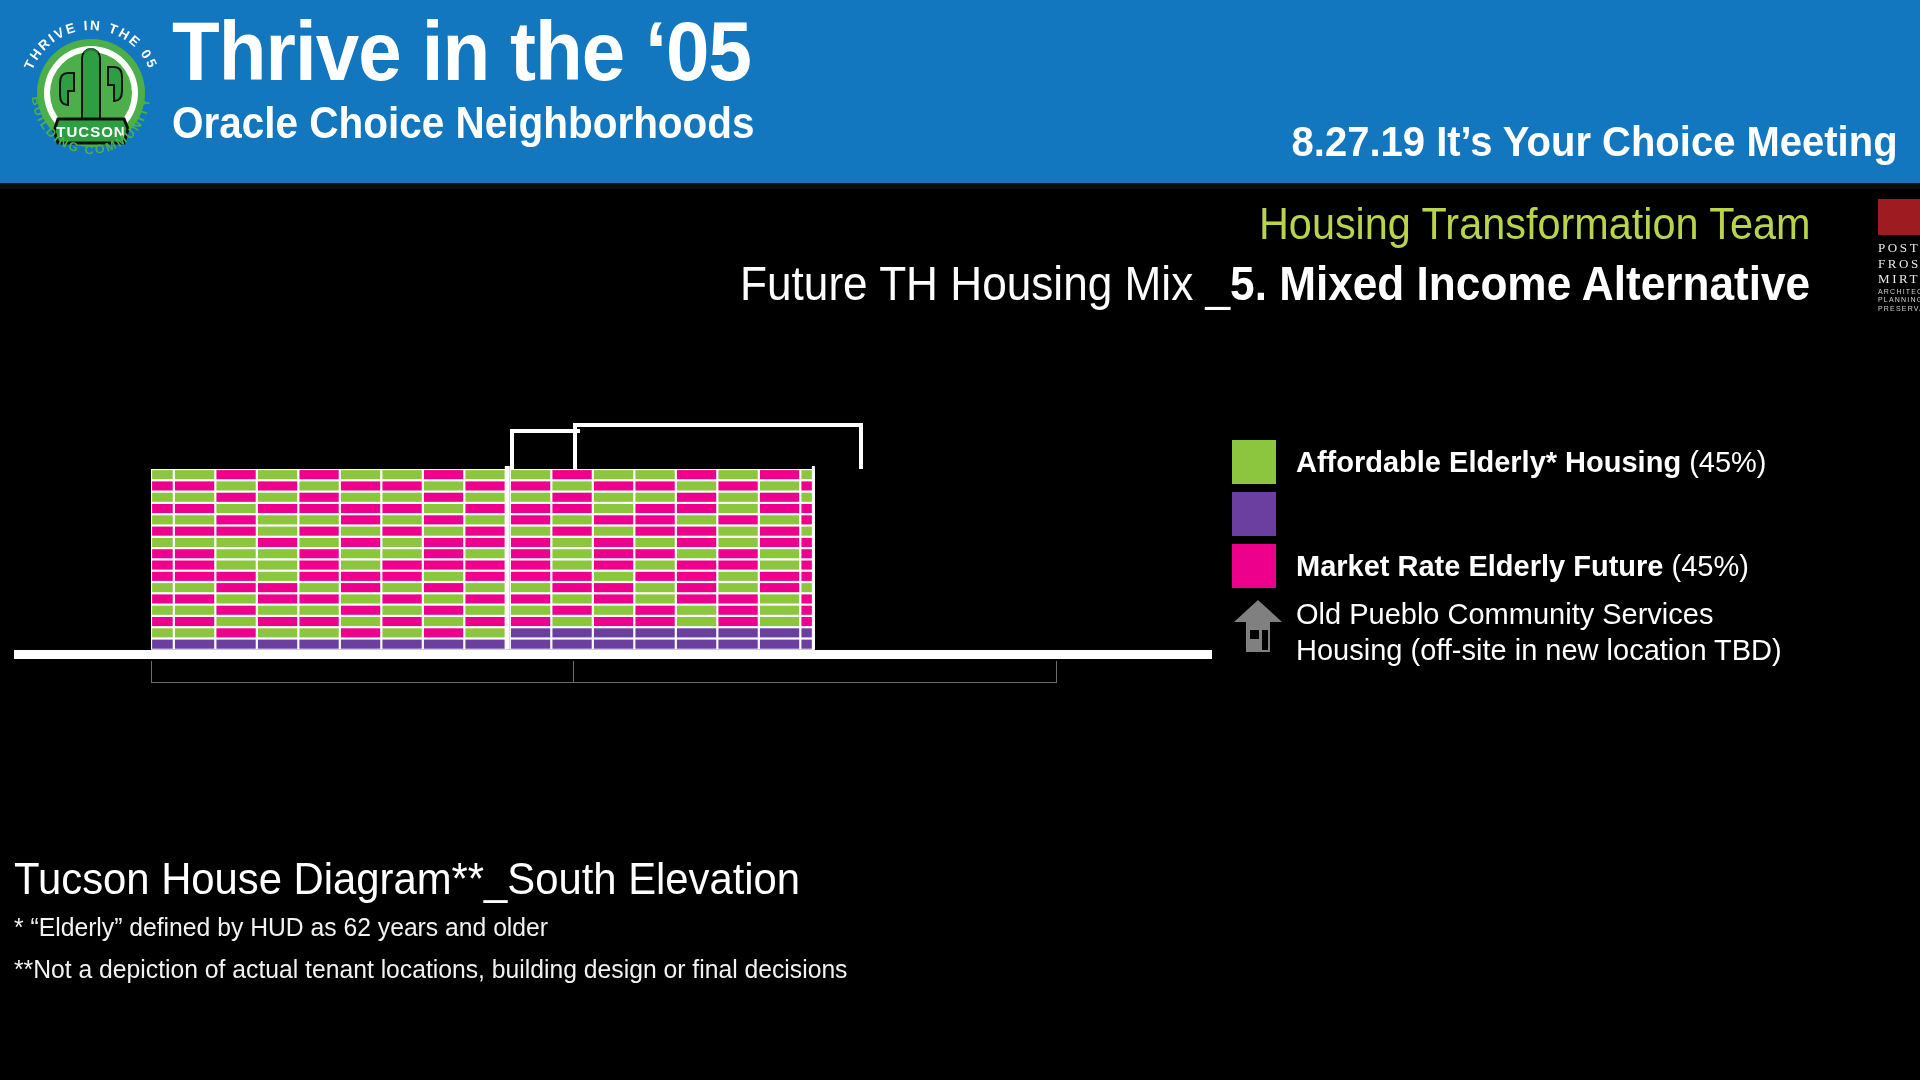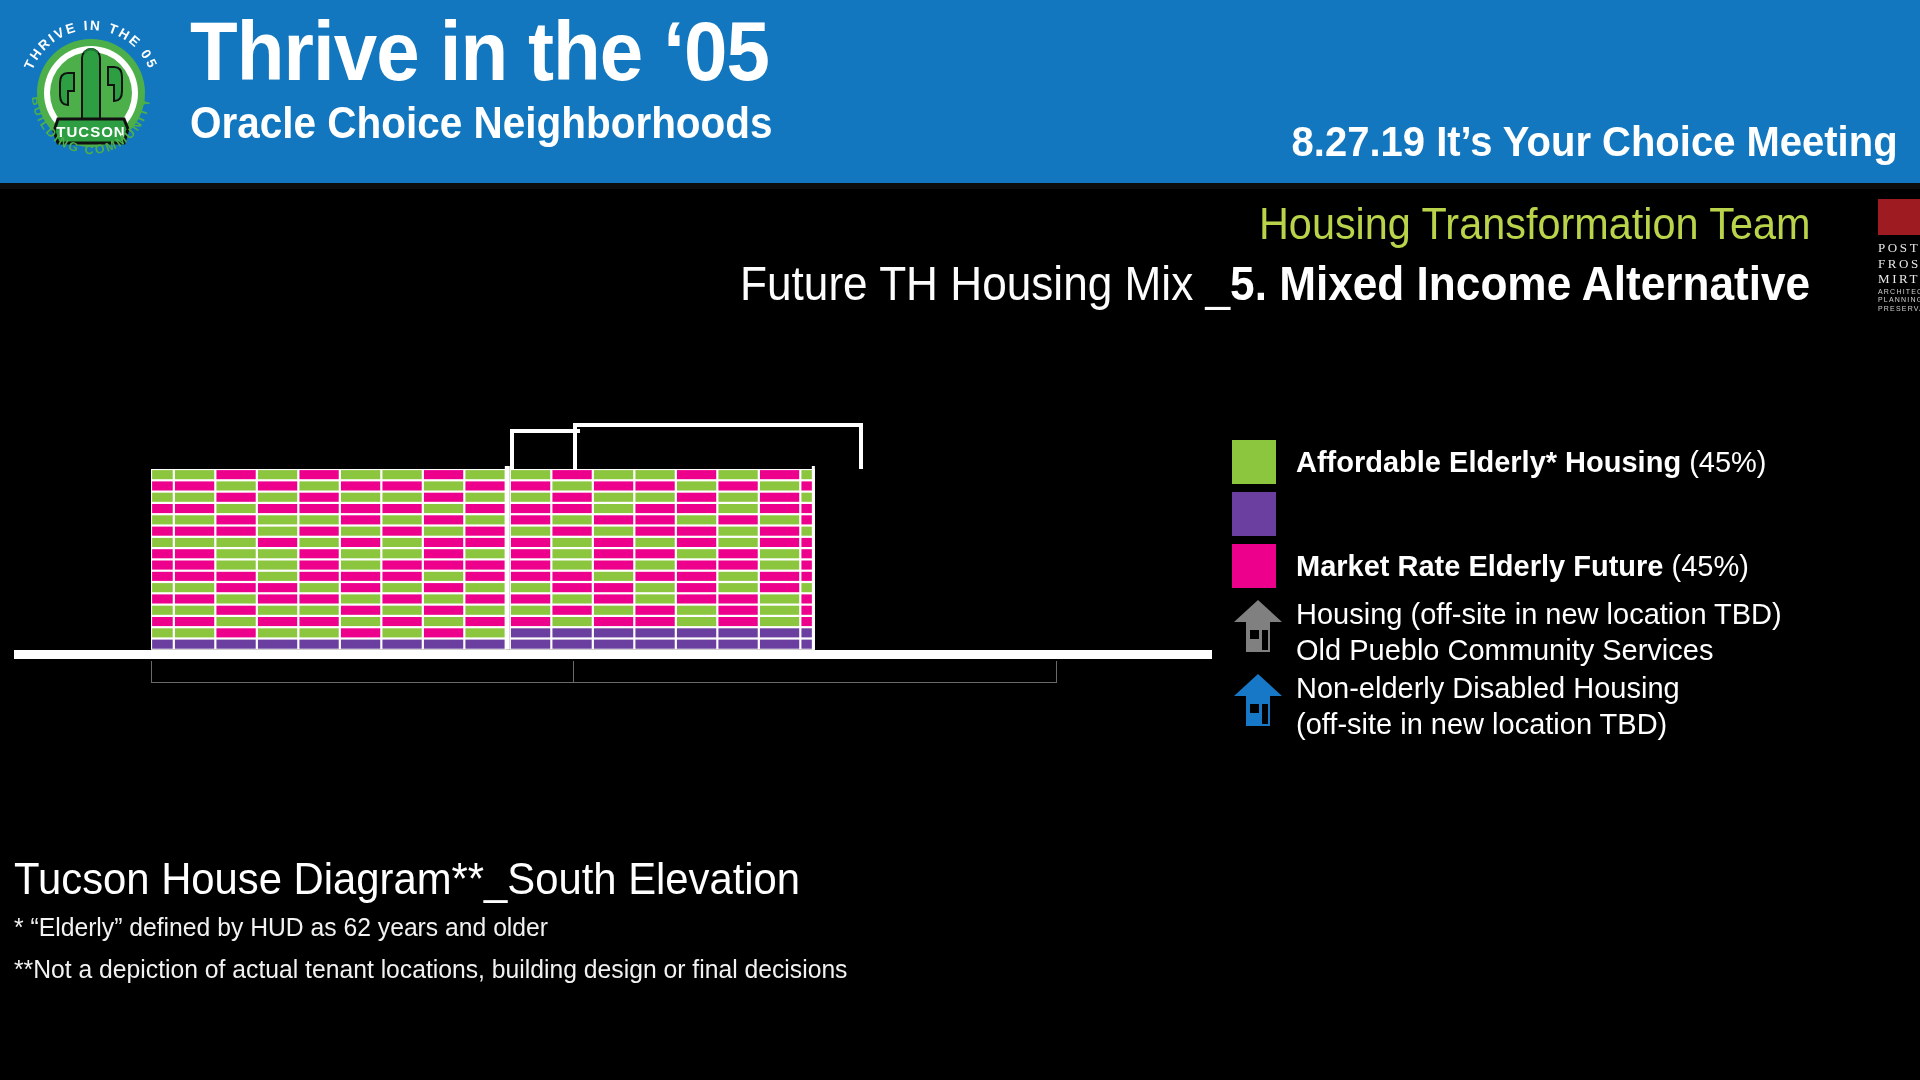--- a/index.html
+++ b/index.html
@@ -23,21 +23,21 @@
     width: 1920px; height: 6px; background: #0d0d0d;
   }
 
   
   .logo-wrap {
     position: absolute; left: 6px; top: 1px;
     width: 170px; height: 178px;
   }
   .logo-wrap svg { display: block; }
 
-  .title-block { position: absolute; left: 190px; top: 4px; }
+  .title-block { position: absolute; left: 172px; top: 4px; }
   .main-title {
     font-family: "Liberation Sans Narrow", "Liberation Sans", sans-serif;
     font-weight: bold;
     font-size: 84px;
     line-height: 94px;
     color: #ffffff;
     letter-spacing: -1px;
     transform: scaleX(0.93);
     transform-origin: left center;
     white-space: nowrap;
@@ -555,44 +555,29 @@
     </div>
 
     <div class="legend-row-icon">
       <svg class="house-icon" viewBox="0 0 52 60">
         <path d="M26 2 L50 24 L38 24 L38 54 L14 54 L14 24 L2 24 Z" fill="#808080"></path>
         <rect x="18" y="32" width="9" height="9" fill="#000"></rect>
         <rect x="30" y="32" width="6" height="20" fill="#000"></rect>
       </svg>
       <div class="legend-multiline">
         <div>
+          <span class="b">Old Pueblo Community Services</span>
+        </div>
+        <div>
           <span class="b">Housing</span>
           <span class="n">(off-site in new location TBD)</span>
         </div>
-        <div>
-          <span class="b">Old Pueblo Community Services</span>
-        </div>
       </div>
     </div>
 
-    <div class="legend-row-icon">
-      <svg class="house-icon" viewBox="0 0 52 60">
-        <path d="M26 2 L50 24 L38 24 L38 54 L14 54 L14 24 L2 24 Z" fill="#1878C8"></path>
-        <rect x="18" y="32" width="9" height="9" fill="#000"></rect>
-        <rect x="30" y="32" width="6" height="20" fill="#000"></rect>
-      </svg>
-      <div class="legend-multiline">
-        <div>
-          <span class="b">Non-elderly Disabled Housing</span>
-        </div>
-        <div>
-          <span class="n">(off-site in new location TBD)</span>
-        </div>
-      </div>
-    </div>
 
   </div>
 
   <div class="footer">
     <div class="footer-title">Tucson House Diagram**_South Elevation</div>
     <div class="footer-note">* “Elderly” defined by HUD as 62 years and older</div>
     <div class="footer-note">**Not a depiction of actual tenant locations, building design or final decisions</div>
   </div>
 
 </div>

